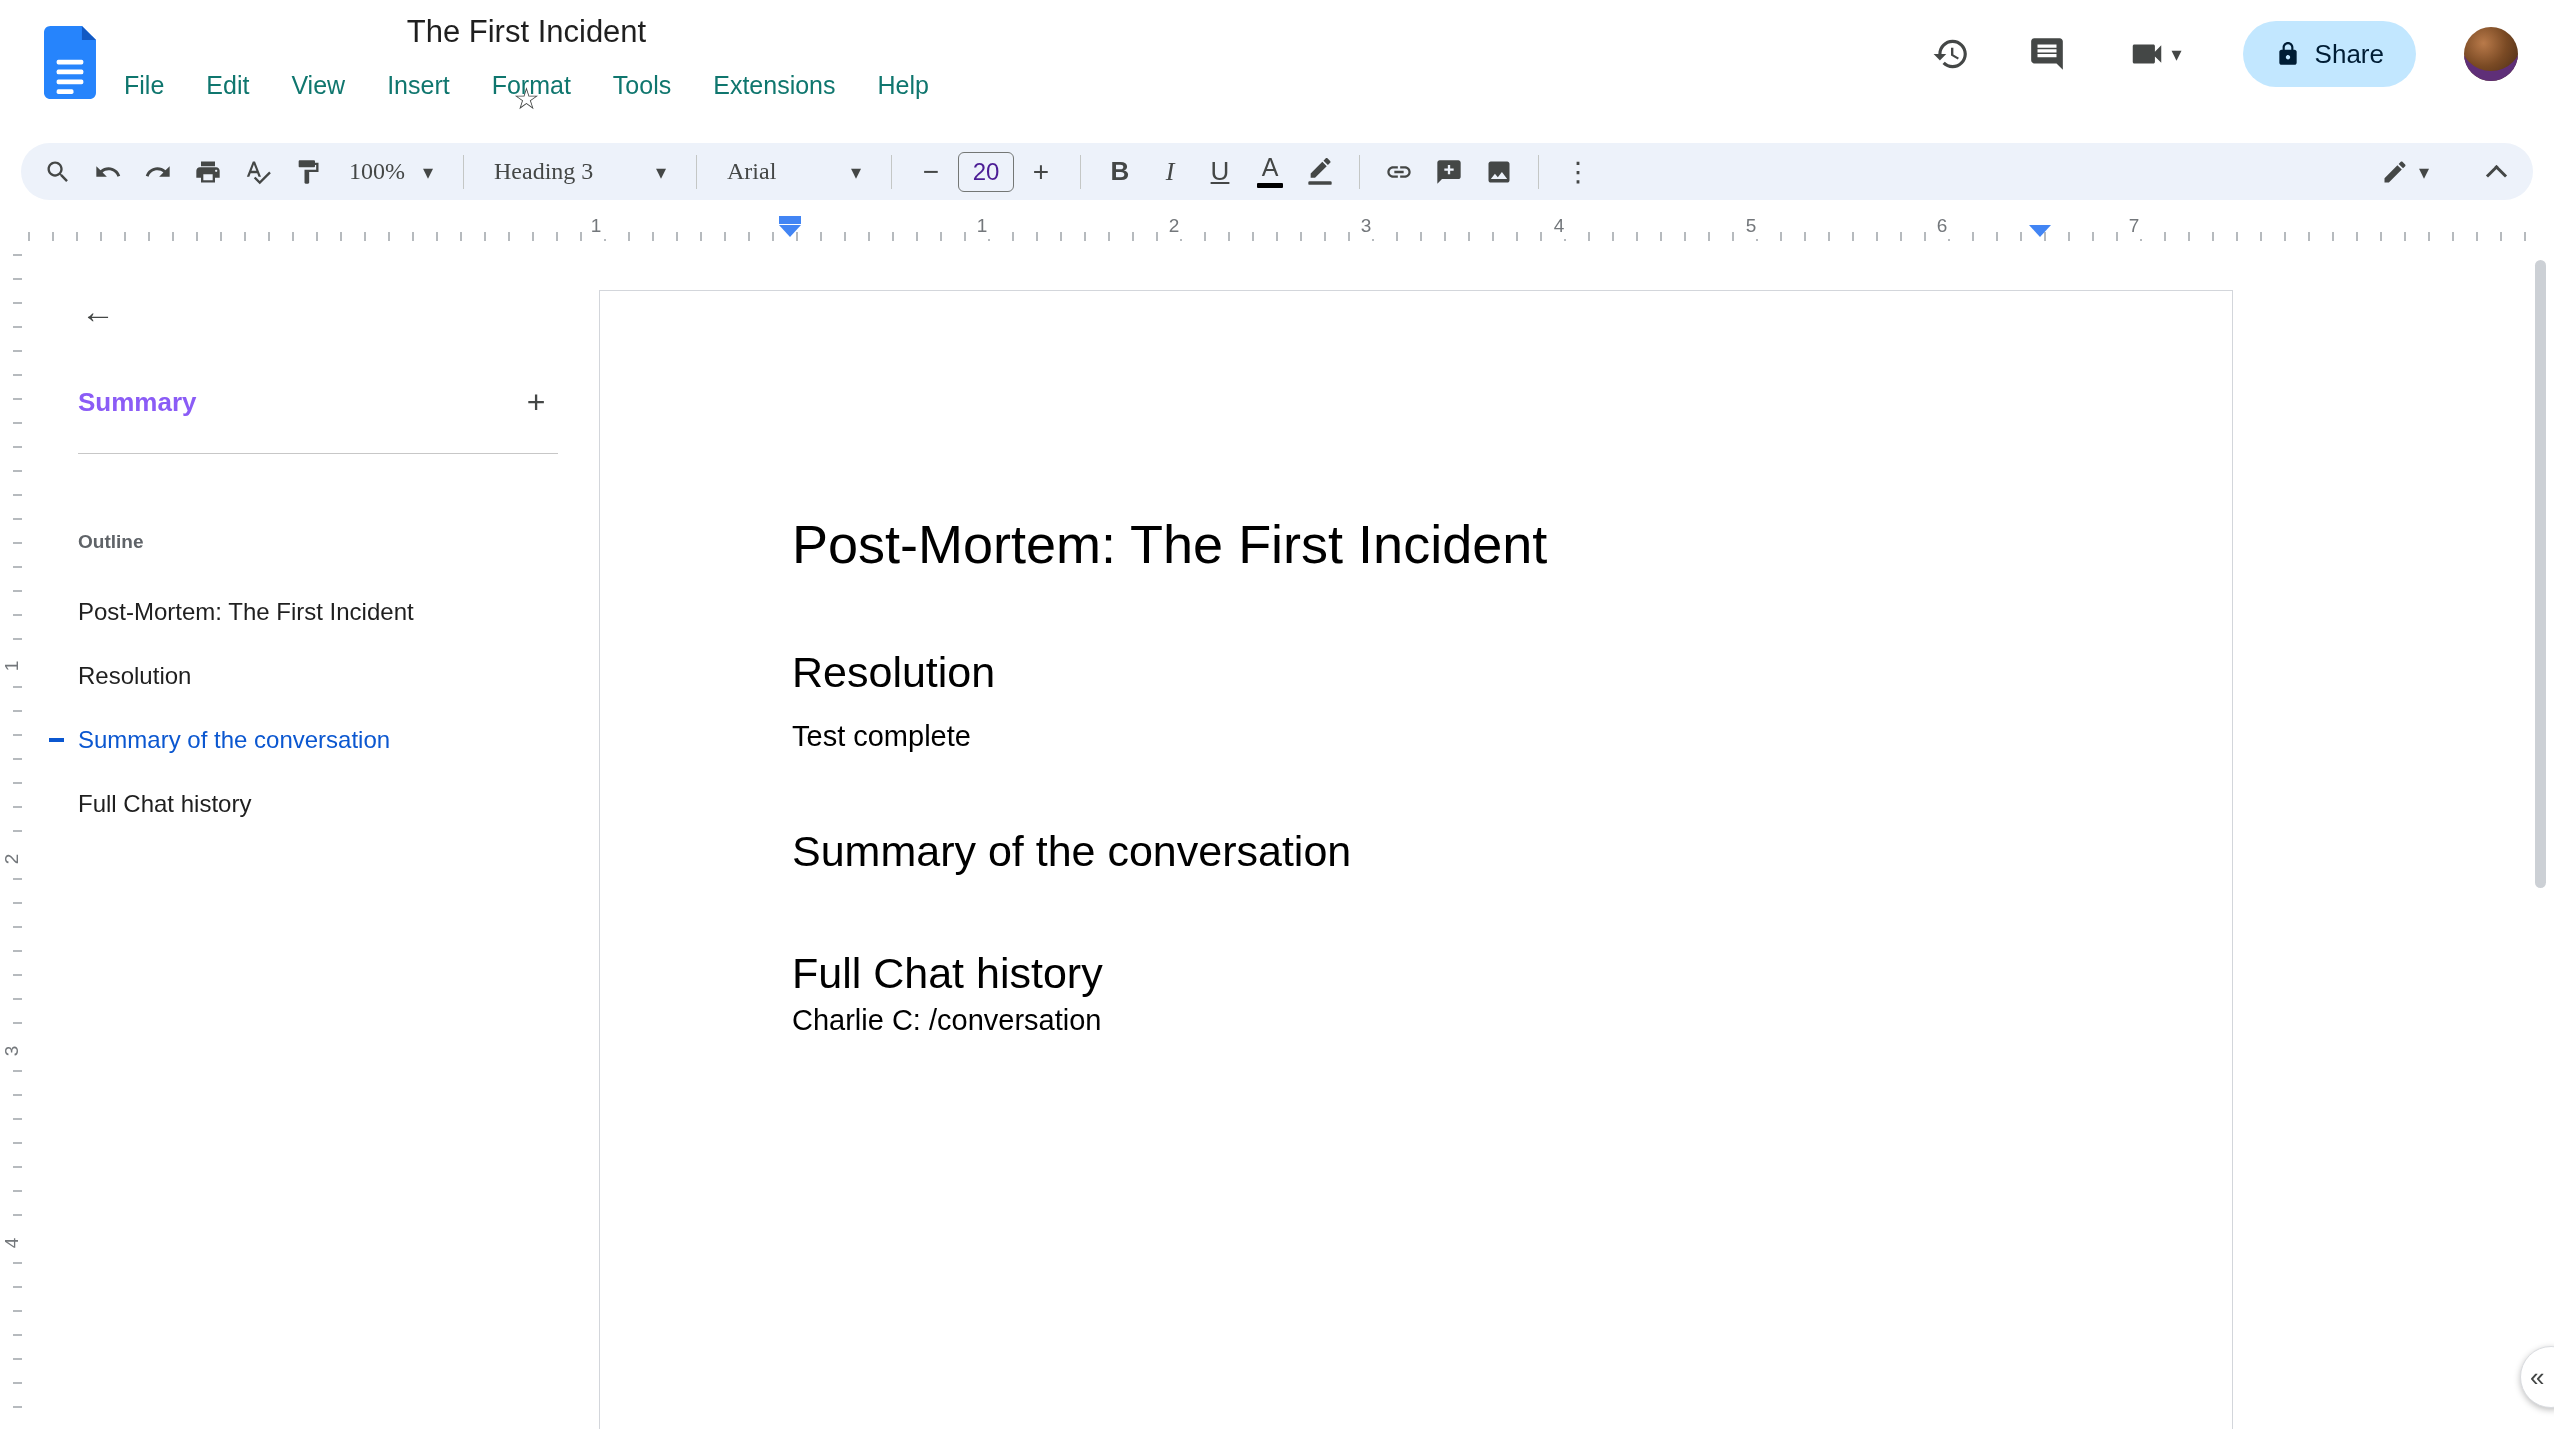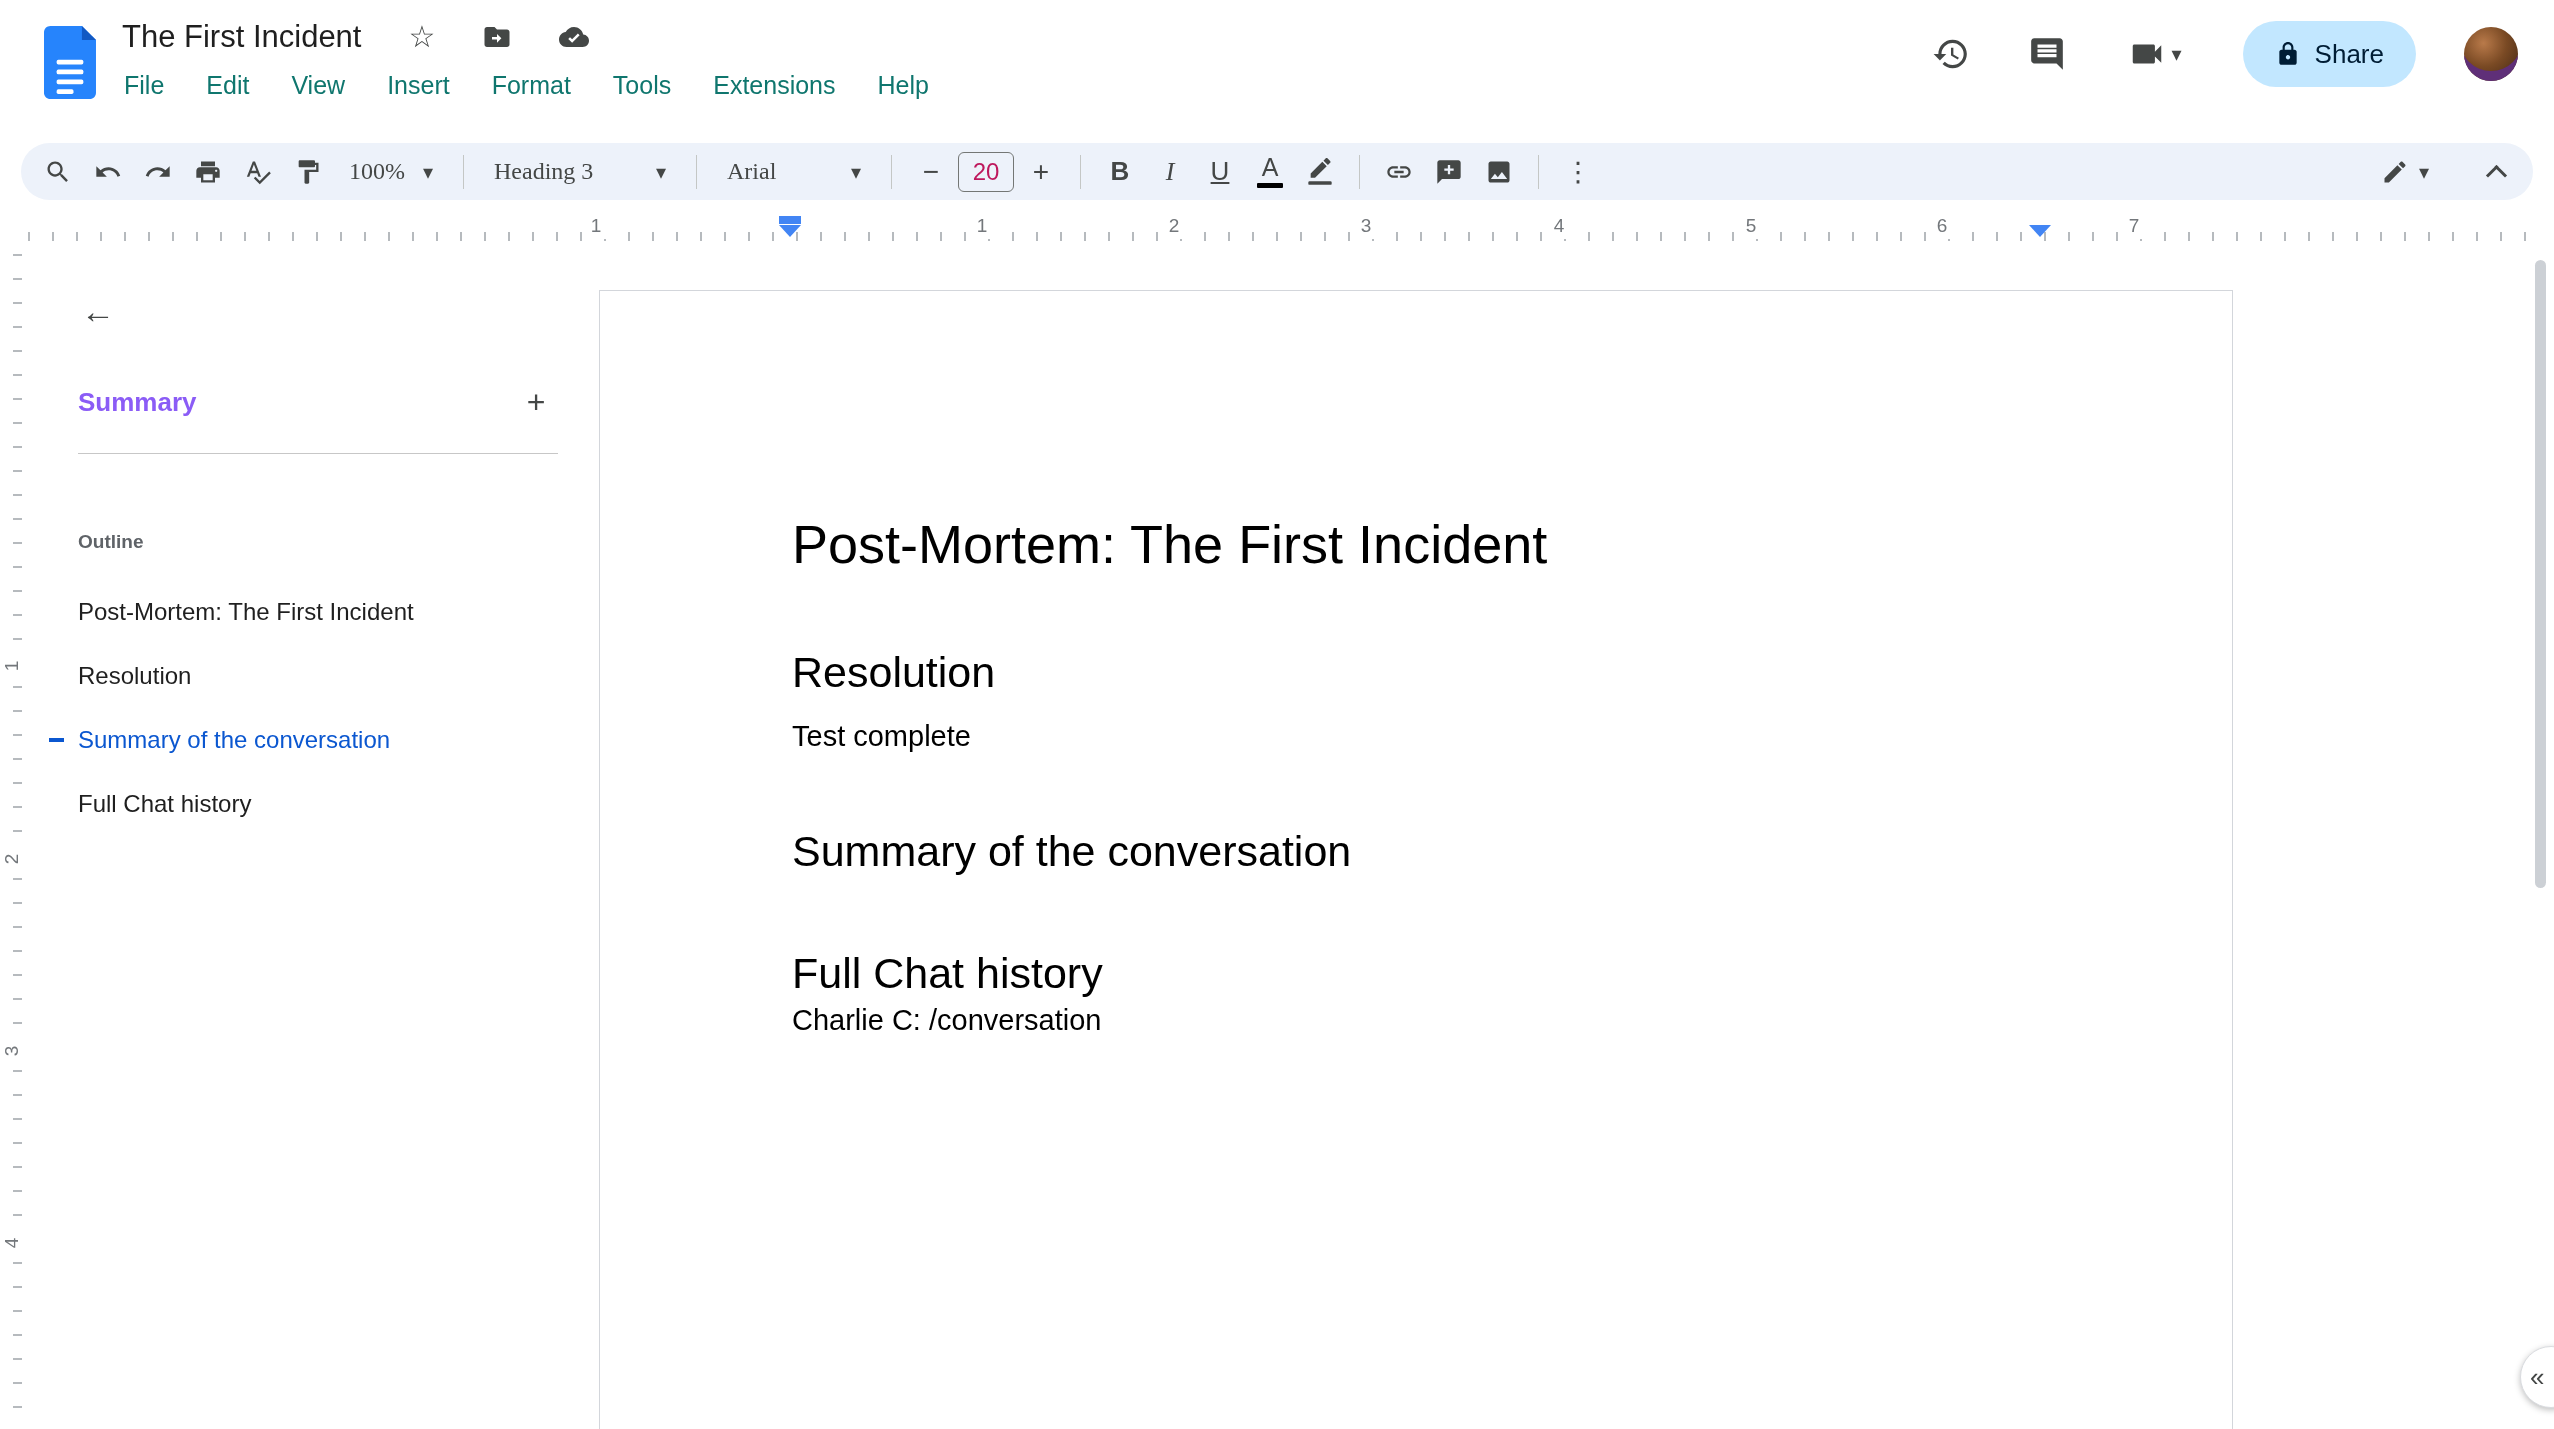--- a/index.html
+++ b/index.html
@@ -3,21 +3,21 @@
 <meta charset="utf-8">
 <style>
   * { box-sizing: border-box; margin: 0; padding: 0; }
   html,body { width:2554px; height:1429px; overflow:hidden; background:#fff;
     font-family:"Liberation Sans", sans-serif; color:#1f1f1f; position:relative; }
 
   
   .header { position:absolute; left:0; top:0; right:0; height:140px; background:#fff; }
   .logo { position:absolute; left:44px; top:26px; width:52px; height:72px; cursor:pointer; }
   .title-area { position:absolute; left:122px; top:14px; }
-  .title-row { display:flex; align-items:center; gap:47px; height:46px; }
+  .title-row { display:flex; align-items:center; gap:34px; height:46px;flex-direction:column; }
   .doc-title { font-size:31px; color:#1f1f1f; cursor:text; }
   .t-icon { color:#444746; font-size:30px; line-height:30px; display:flex; align-items:center; cursor:pointer; }
   .t-icon svg { width:30px; height:30px; fill:#444746; }
   .menus { display:flex; gap:38px; margin-top:8px; }
   .menu { font-size:25px; color:#0f766e; cursor:pointer; padding:3px 2px; border-radius:6px; }
 
   .header-right { position:absolute; right:36px; top:14px; height:80px; display:flex; align-items:center; gap:48px; }
   .hbtn { background:none; border:none; width:48px; height:48px; display:flex; align-items:center; justify-content:center; cursor:pointer; border-radius:50%; }
   .hbtn svg { width:38px; height:38px; fill:#444746; }
   .meet { width:72px; gap:6px; }
@@ -40,21 +40,21 @@
   .tselect { display:flex; align-items:center; justify-content:space-between; height:46px; border-radius:8px;
     padding:0 14px; cursor:pointer; color:#444746; font-size:24px;font-family:Liberation Serif, serif; }
   .zoom-select { width:112px; }
   .style-select { width:200px; }
   .font-select { width:162px; }
   .glyph-btn { font-size:28px; }
   .bold-glyph { font-size:26px; font-weight:700; }
   .italic-glyph { font-size:26px; font-style:italic; font-family:"Liberation Serif", serif; }
   .under-glyph { font-size:26px; text-decoration:underline; }
   .size-box { width:56px; height:40px; border:1px solid #747775; border-radius:6px; background:transparent;
-    display:flex; align-items:center; justify-content:center; font-size:24px; color:#be185d; cursor:text; }
+    display:flex; align-items:center; justify-content:center; font-size:24px; color:#4c1d95; cursor:text; }
   .acolor { display:flex; flex-direction:column; align-items:center; gap:3px; }
   .acolor .A { font-size:25px; line-height:25px; color:#444746; font-weight:500; }
   .acolor .bar { width:26px; height:5px; background:#000; border-radius:1px; }
   .t-right { margin-left:auto; display:flex; align-items:center; gap:34px; }
   .mode-btn { display:flex; align-items:center; gap:10px; border:none; background:none; cursor:pointer; padding:6px 10px; border-radius:8px; }
   .mode-btn svg { width:28px; height:28px; fill:#444746; }
   .chevup { width:15px; height:15px; border-left:3px solid #444746; border-top:3px solid #444746;
     transform:rotate(45deg); margin-top:7px; }
   .more-glyph { font-size:27px; color:#444746; }
 

